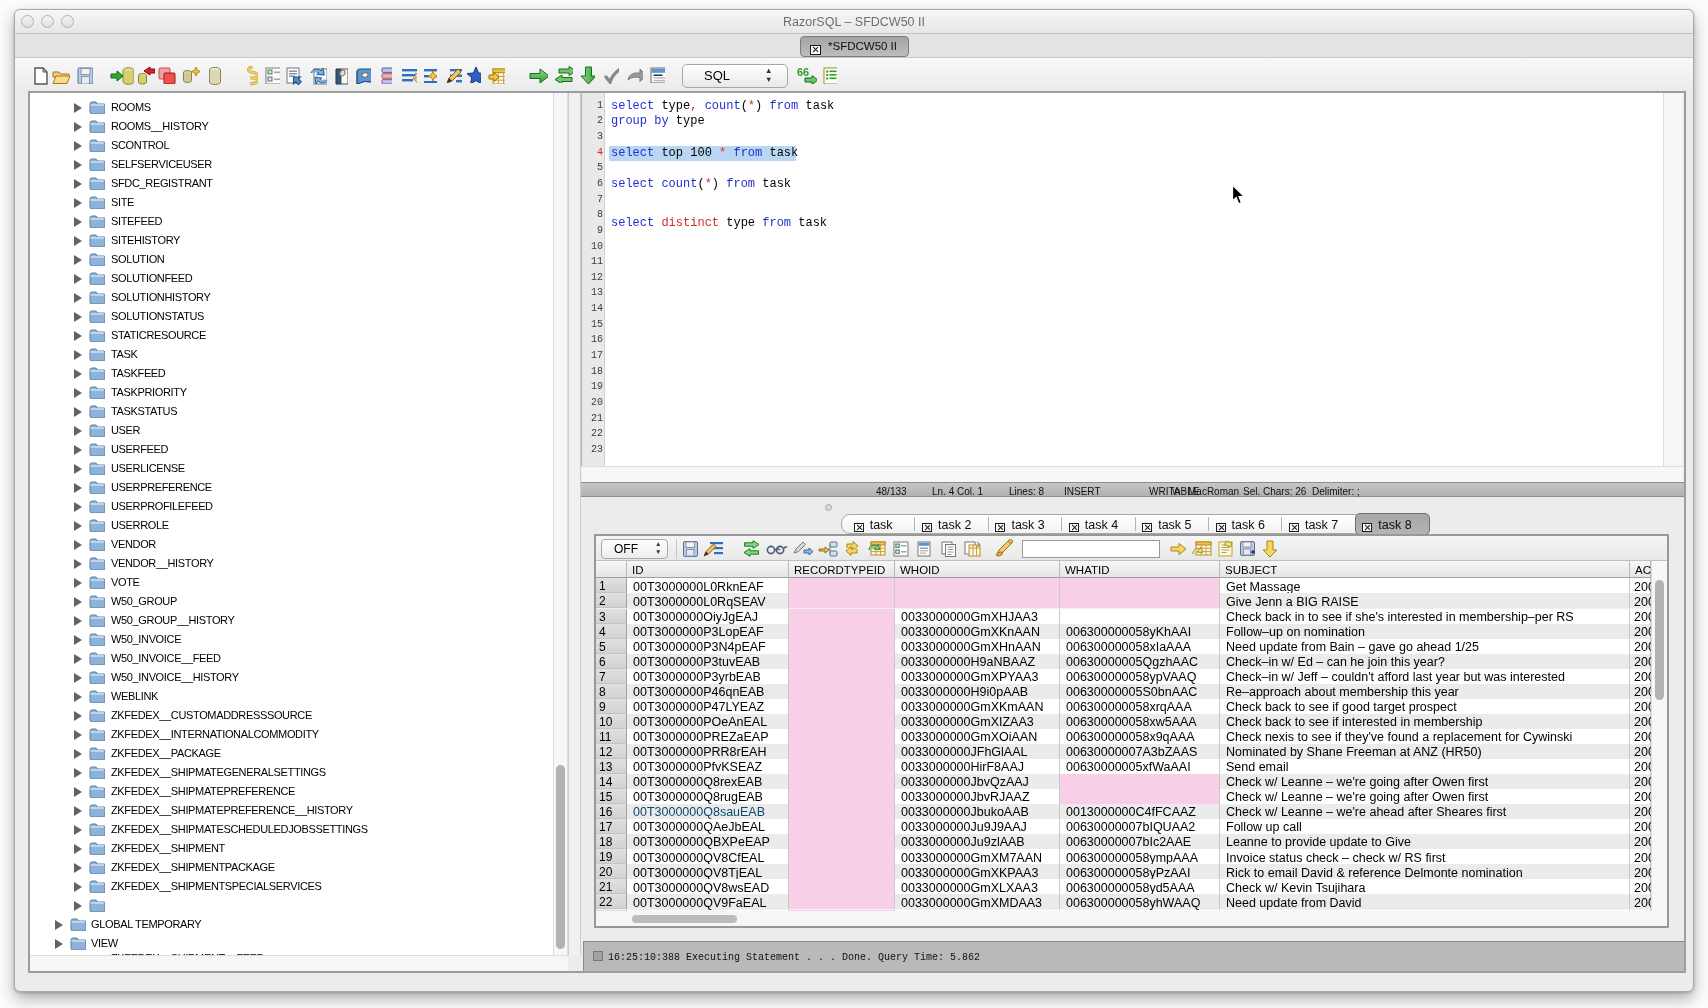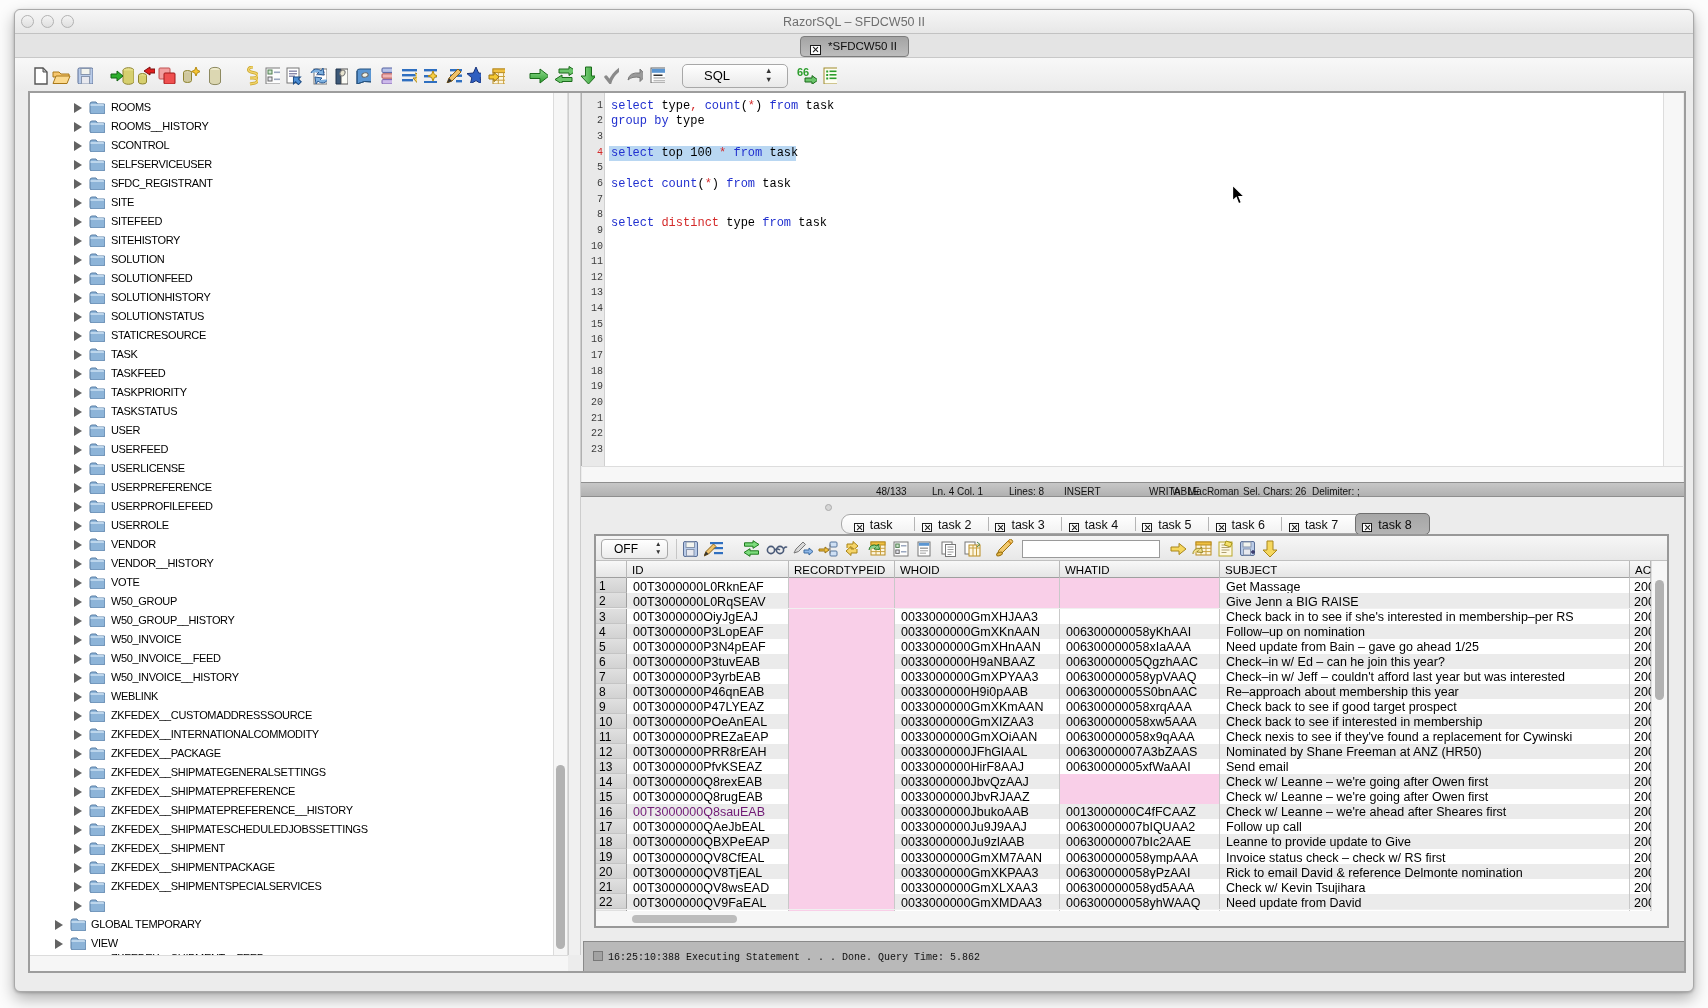--- a/index.html
+++ b/index.html
@@ -838,21 +838,21 @@
 <div class="abs" style="left:901px;top:790.3000000000001px;white-space:nowrap;font-size:12.5px;color:#000;">0033000000JbvRJAAZ</div>
 <div class="abs" style="left:1060px;top:789.1px;width:160px;height:15.05px;background:#f9cfe8;border-right:1px solid #c9c9c9;overflow:hidden;"></div>
 <div class="abs" style="left:1220px;top:789.1px;width:410px;height:15.05px;background:#ffffff;border-right:1px solid #c9c9c9;overflow:hidden;"></div>
 <div class="abs" style="left:1226px;top:790.3000000000001px;white-space:nowrap;font-size:12.5px;color:#000;">Check w/ Leanne – we're going after Owen first</div>
 <div class="abs" style="left:1630px;top:789.1px;width:21px;height:15.05px;background:#ffffff;border-right:1px solid #c9c9c9;overflow:hidden;"></div>
 <div class="abs" style="left:1634px;top:790.3000000000001px;white-space:nowrap;font-size:12.5px;color:#000;">2006</div>
 <div class="abs" style="left:596px;top:804.15px;width:1055px;height:15.05px;background:#ebebeb;overflow:hidden;"></div>
 <div class="abs" style="left:596px;top:804.15px;width:31px;height:15.05px;background:linear-gradient(#e0e0e0,#d2d2d2);border-right:1px solid #9f9f9f;border-bottom:1px solid #c4c4c4;"></div>
 <div class="abs" style="left:599px;top:805.15px;white-space:nowrap;font-size:12px;color:#000;">16</div>
 <div class="abs" style="left:627px;top:804.15px;width:162px;height:15.05px;background:#ebebeb;border-right:1px solid #c9c9c9;overflow:hidden;"></div>
-<div class="abs" style="left:633px;top:805.35px;white-space:nowrap;font-size:12.5px;color:#701a75;">00T3000000Q8sauEAB</div>
+<div class="abs" style="left:633px;top:805.35px;white-space:nowrap;font-size:12.5px;color:#0c4a6e;">00T3000000Q8sauEAB</div>
 <div class="abs" style="left:789px;top:804.15px;width:106px;height:15.05px;background:#f9cfe8;border-right:1px solid #c9c9c9;overflow:hidden;"></div>
 <div class="abs" style="left:895px;top:804.15px;width:165px;height:15.05px;background:#ebebeb;border-right:1px solid #c9c9c9;overflow:hidden;"></div>
 <div class="abs" style="left:901px;top:805.35px;white-space:nowrap;font-size:12.5px;color:#000;">0033000000JbukoAAB</div>
 <div class="abs" style="left:1060px;top:804.15px;width:160px;height:15.05px;background:#ebebeb;border-right:1px solid #c9c9c9;overflow:hidden;"></div>
 <div class="abs" style="left:1066px;top:805.35px;white-space:nowrap;font-size:12.5px;color:#000;">0013000000C4fFCAAZ</div>
 <div class="abs" style="left:1220px;top:804.15px;width:410px;height:15.05px;background:#ebebeb;border-right:1px solid #c9c9c9;overflow:hidden;"></div>
 <div class="abs" style="left:1226px;top:805.35px;white-space:nowrap;font-size:12.5px;color:#000;">Check w/ Leanne – we're ahead after Sheares first</div>
 <div class="abs" style="left:1630px;top:804.15px;width:21px;height:15.05px;background:#ebebeb;border-right:1px solid #c9c9c9;overflow:hidden;"></div>
 <div class="abs" style="left:1634px;top:805.35px;white-space:nowrap;font-size:12.5px;color:#000;">2006</div>
 <div class="abs" style="left:596px;top:819.2px;width:1055px;height:15.05px;background:#ffffff;overflow:hidden;"></div>

